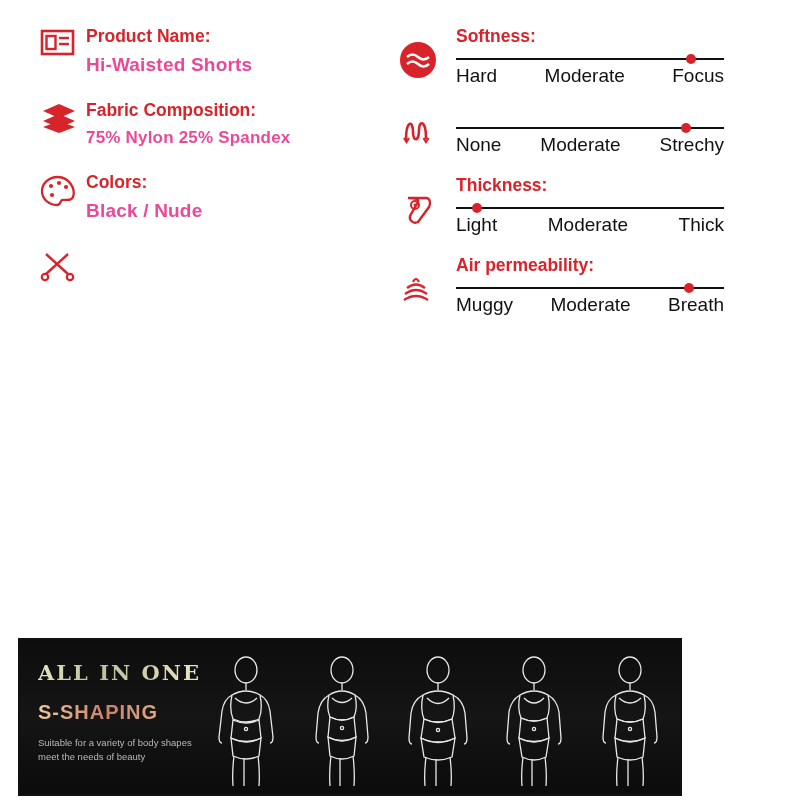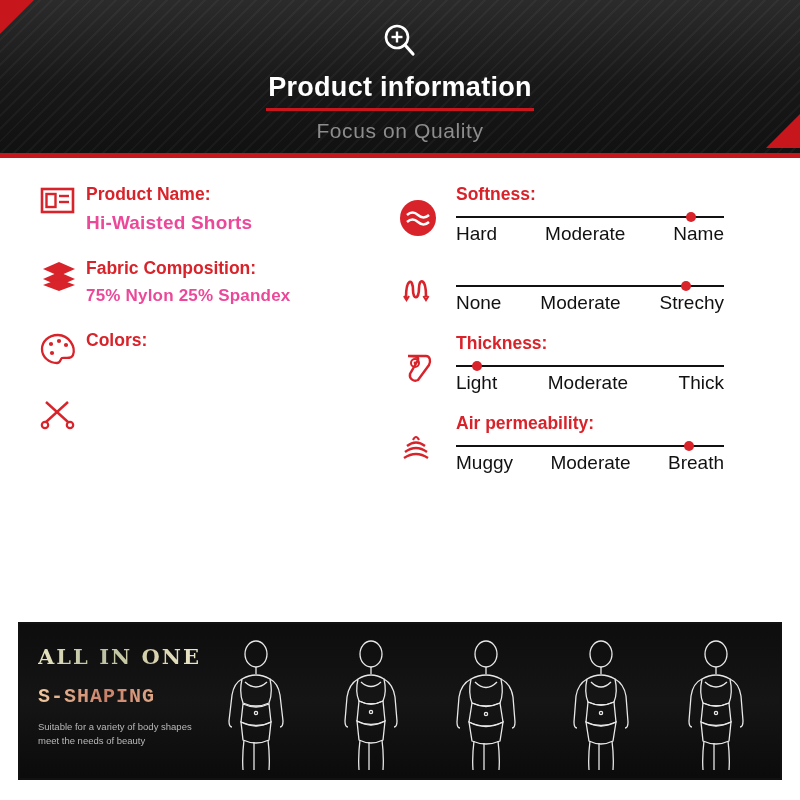--- a/index.html
+++ b/index.html
@@ -80,75 +80,56 @@
     background: #d8232a; border-radius: 50%;
   }
   .scale-labels {
     display: flex; justify-content: space-between;
     margin-top: 5px; font-size: 19px; color: #111;
   }
   .scale-labels span { white-space: nowrap; }
 
   
   .bottom {
-    position: absolute; left: 18px; top: 622px;
-    width: 764px; height: 158px;
+    position: absolute; left: 18px; top: 638px;
+    width: 664px; height: 158px;
     border: 2px solid #111;
     background:
       linear-gradient(180deg, #0d0d0d 0%, #151515 50%, #0b0b0b 100%);
     overflow: hidden;
   }
   .bottom-left { position: absolute; left: 18px; top: 20px; width: 170px; }
   .aio {
     font-family: "DejaVu Serif", serif;
     font-size: 21px; font-weight: bold; letter-spacing: 2px;
     background: linear-gradient(90deg,#e8e4c0 0%, #b9c0a0 35%, #d9d3ae 70%, #efeccd 100%);
     -webkit-background-clip: text; background-clip: text; color: transparent;
   }
   .sshape {
-    font-family: Liberation Mono, monospace;
+    font-family: Liberation Sans, sans-serif;
     font-size: 20px; font-weight: bold; letter-spacing: 1px;
     margin-top: 16px;
     background: linear-gradient(90deg,#f0c9a0 0%, #c9816a 40%, #e5b08d 75%, #f6ddb9 100%);
     -webkit-background-clip: text; background-clip: text; color: transparent;
   }
   .bottom-note {
     margin-top: 12px; color: #b9b9b9; font-size: 9.5px; line-height: 1.5;
     width: 160px;
   }
   .figures {
     position: absolute; left: 178px; top: 6px; right: 6px; bottom: 4px;
     display: flex; justify-content: space-around; align-items: flex-end;
   }
   .figures svg { display: block; }
 </style>
 </head>
 <body>
 
 <div class="page">
 
-  <div class="header">
-    <div class="corner-tl"></div>
-    <div class="corner-br"></div>
-
-    <span class="search-icon">
-      <svg width="46" height="46" viewBox="0 0 46 46">
-        <circle cx="20" cy="19" r="11" fill="none" stroke="#ffffff" stroke-width="2.6"></circle>
-        <line x1="20" y1="13.5" x2="20" y2="24.5" stroke="#ffffff" stroke-width="2.4"></line>
-        <line x1="14.5" y1="19" x2="25.5" y2="19" stroke="#ffffff" stroke-width="2.4"></line>
-        <line x1="28" y1="27" x2="36" y2="36" stroke="#ffffff" stroke-width="3.2" stroke-linecap="round"></line>
-      </svg>
-    </span>
-
-    <div>
-      <span class="header-title">Product information</span>
-    </div>
-    <div class="title-underline"></div>
-    <div class="header-sub">Focus on Quality</div>
-  </div>
 
   <div class="body-area">
     <div class="cols">
 
       <div class="col-left">
 
         <div class="spec-row">
           <div class="spec-icon">
             <svg width="38" height="30" viewBox="0 0 38 30">
               <rect x="2" y="3" width="31" height="23" fill="none" stroke="#d8232a" stroke-width="2.6"></rect>
@@ -182,20 +163,21 @@
             <svg width="40" height="34" viewBox="0 0 40 34">
               <path d="M18 3 C8 3 2 10 2 17 C2 25 9 31 17 31 C21 31 20 27 22 26 C25 25 31 28 33 23 C36 15 29 3 18 3 Z" fill="none" stroke="#d8232a" stroke-width="2.3"></path>
               <circle cx="11" cy="12" r="2.1" fill="#d8232a"></circle>
               <circle cx="19" cy="9" r="2.1" fill="#d8232a"></circle>
               <circle cx="26" cy="13" r="2.1" fill="#d8232a"></circle>
               <circle cx="12" cy="21" r="2.1" fill="#d8232a"></circle>
             </svg>
           </div>
           <div class="spec-text">
             <div class="spec-label">Colors:</div>
+            <div class="spec-value">Black / Nude</div>
           </div>
         </div>
 
         <div class="spec-row">
           <div class="spec-icon">
             <svg width="40" height="34" viewBox="0 0 40 34">
               <line x1="6" y1="6" x2="28" y2="26" stroke="#d8232a" stroke-width="2.4"></line>
               <line x1="28" y1="6" x2="6" y2="26" stroke="#d8232a" stroke-width="2.4"></line>
               <circle cx="30" cy="29" r="3.2" fill="none" stroke="#d8232a" stroke-width="2.2"></circle>
               <circle cx="5" cy="29" r="3.2" fill="none" stroke="#d8232a" stroke-width="2.2"></circle>
@@ -217,21 +199,21 @@
           </div>
           <div class="rate-main">
             <div class="rate-label">Softness:</div>
             <div class="scale">
               <div class="scale-line">
                 <div class="scale-dot" style="left:86%"></div>
               </div>
               <div class="scale-labels">
                 <span>Hard</span>
                 <span>Moderate</span>
-                <span>Name</span>
+                <span>Focus</span>
               </div>
             </div>
           </div>
         </div>
 
         <div class="rate-row">
           <div class="rate-icon">
             <svg width="44" height="44" viewBox="0 0 44 44">
               <path d="M10 32 C10 12 17 12 17 24 C17 34 23 34 23 22 C23 12 30 12 30 30" fill="none" stroke="#d8232a" stroke-width="2.6" stroke-linecap="round"></path>
               <path d="M8 30 l2.5 4 l2.5 -4" fill="none" stroke="#d8232a" stroke-width="2.2"></path>

